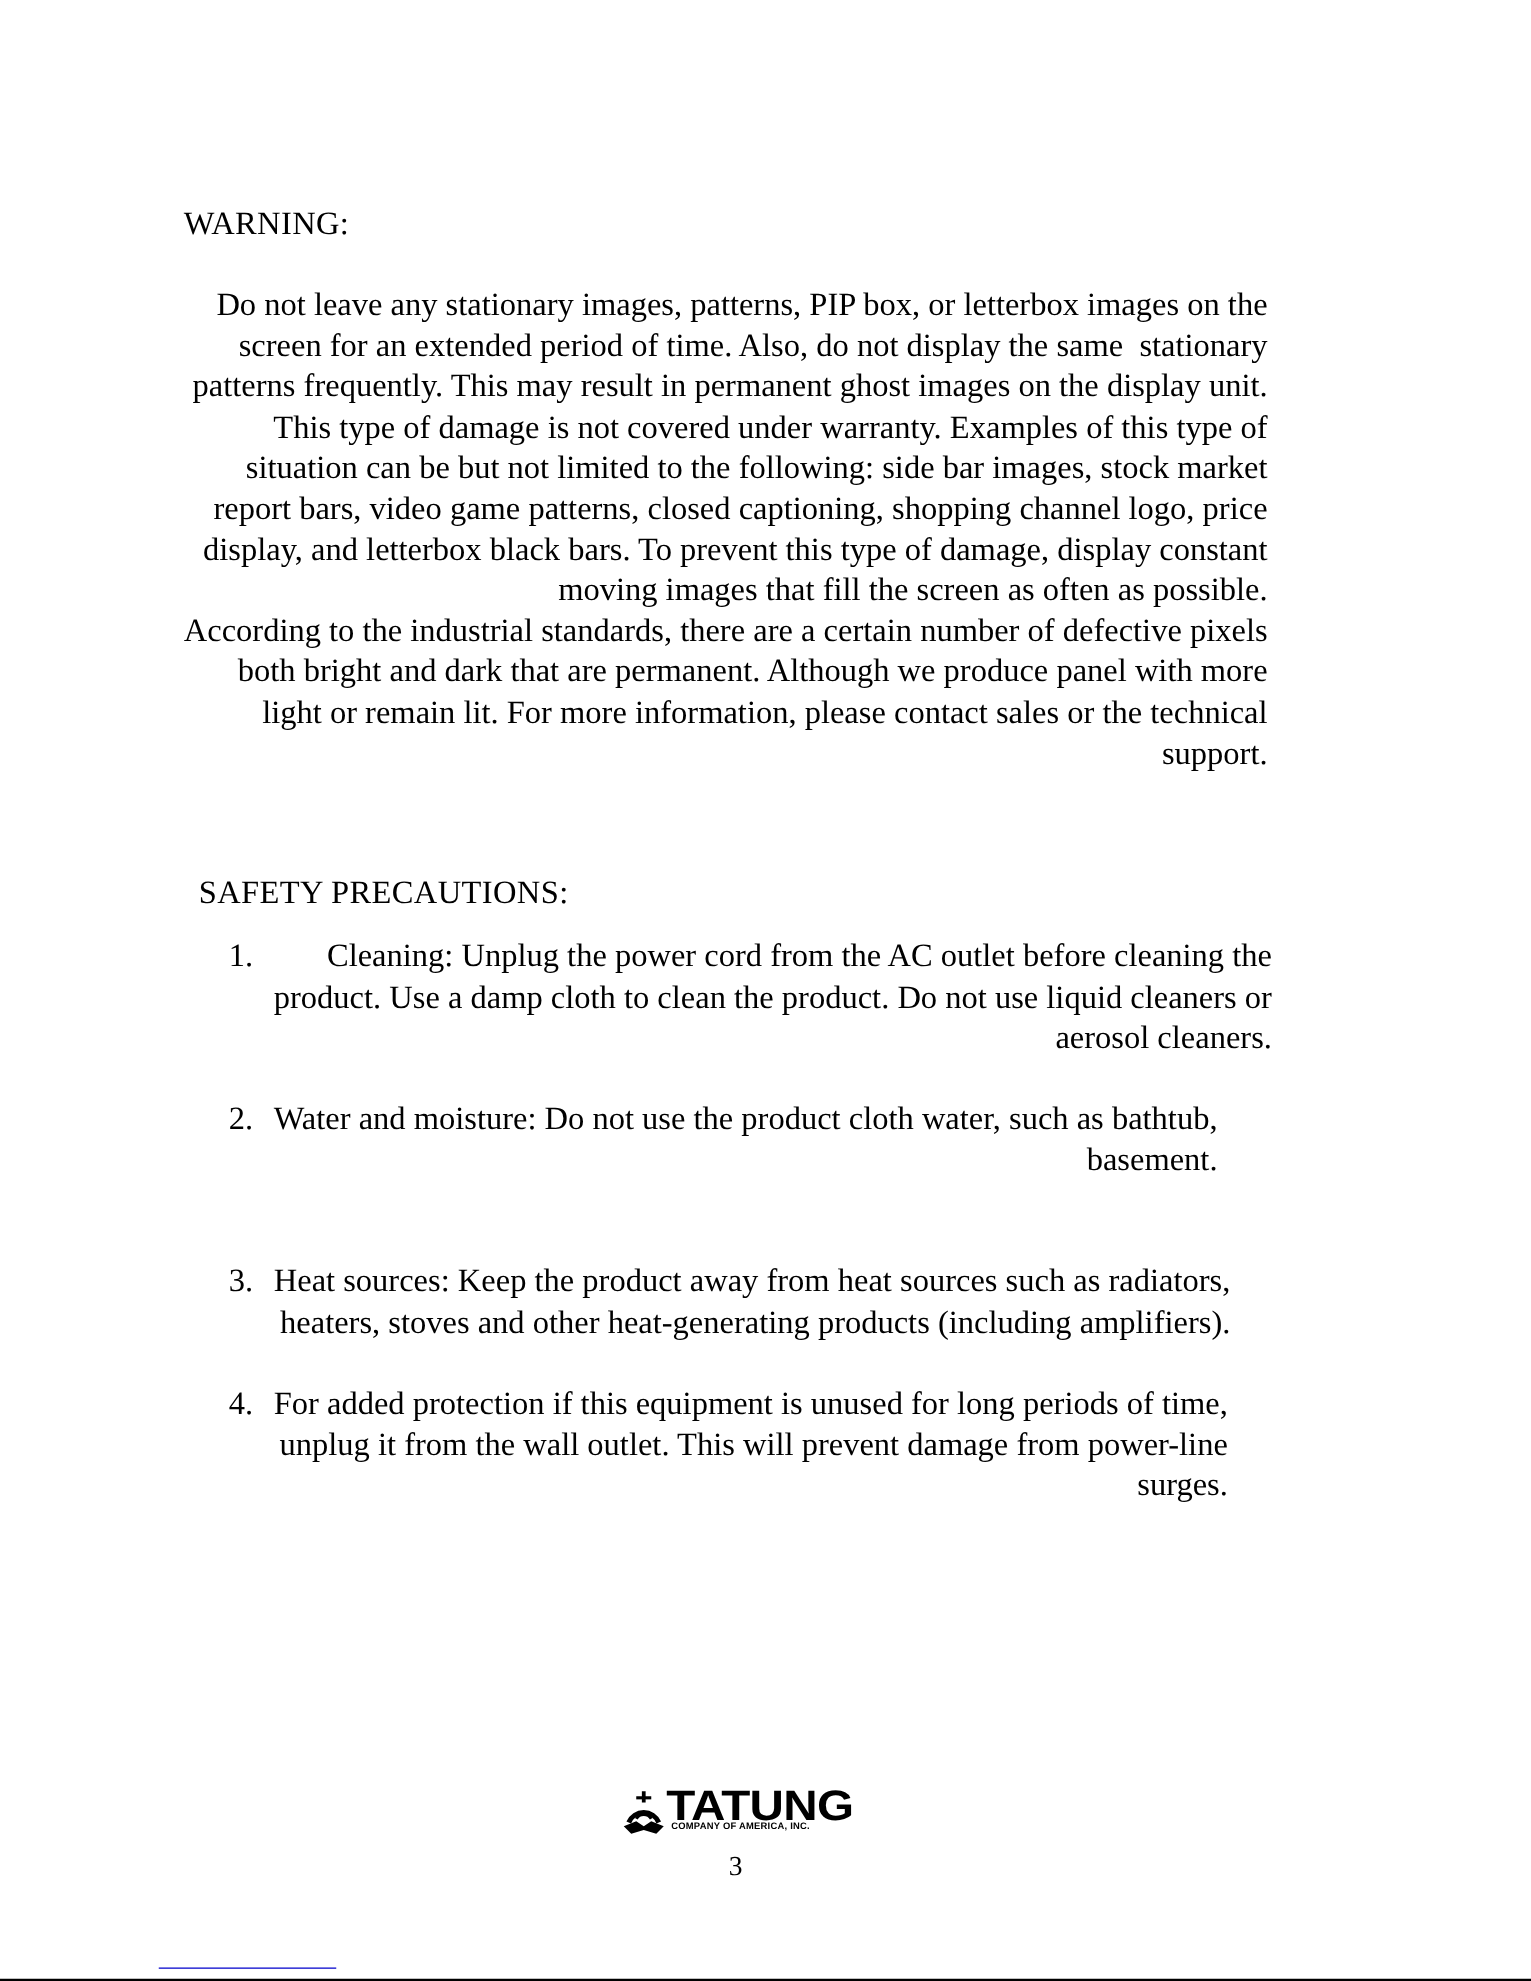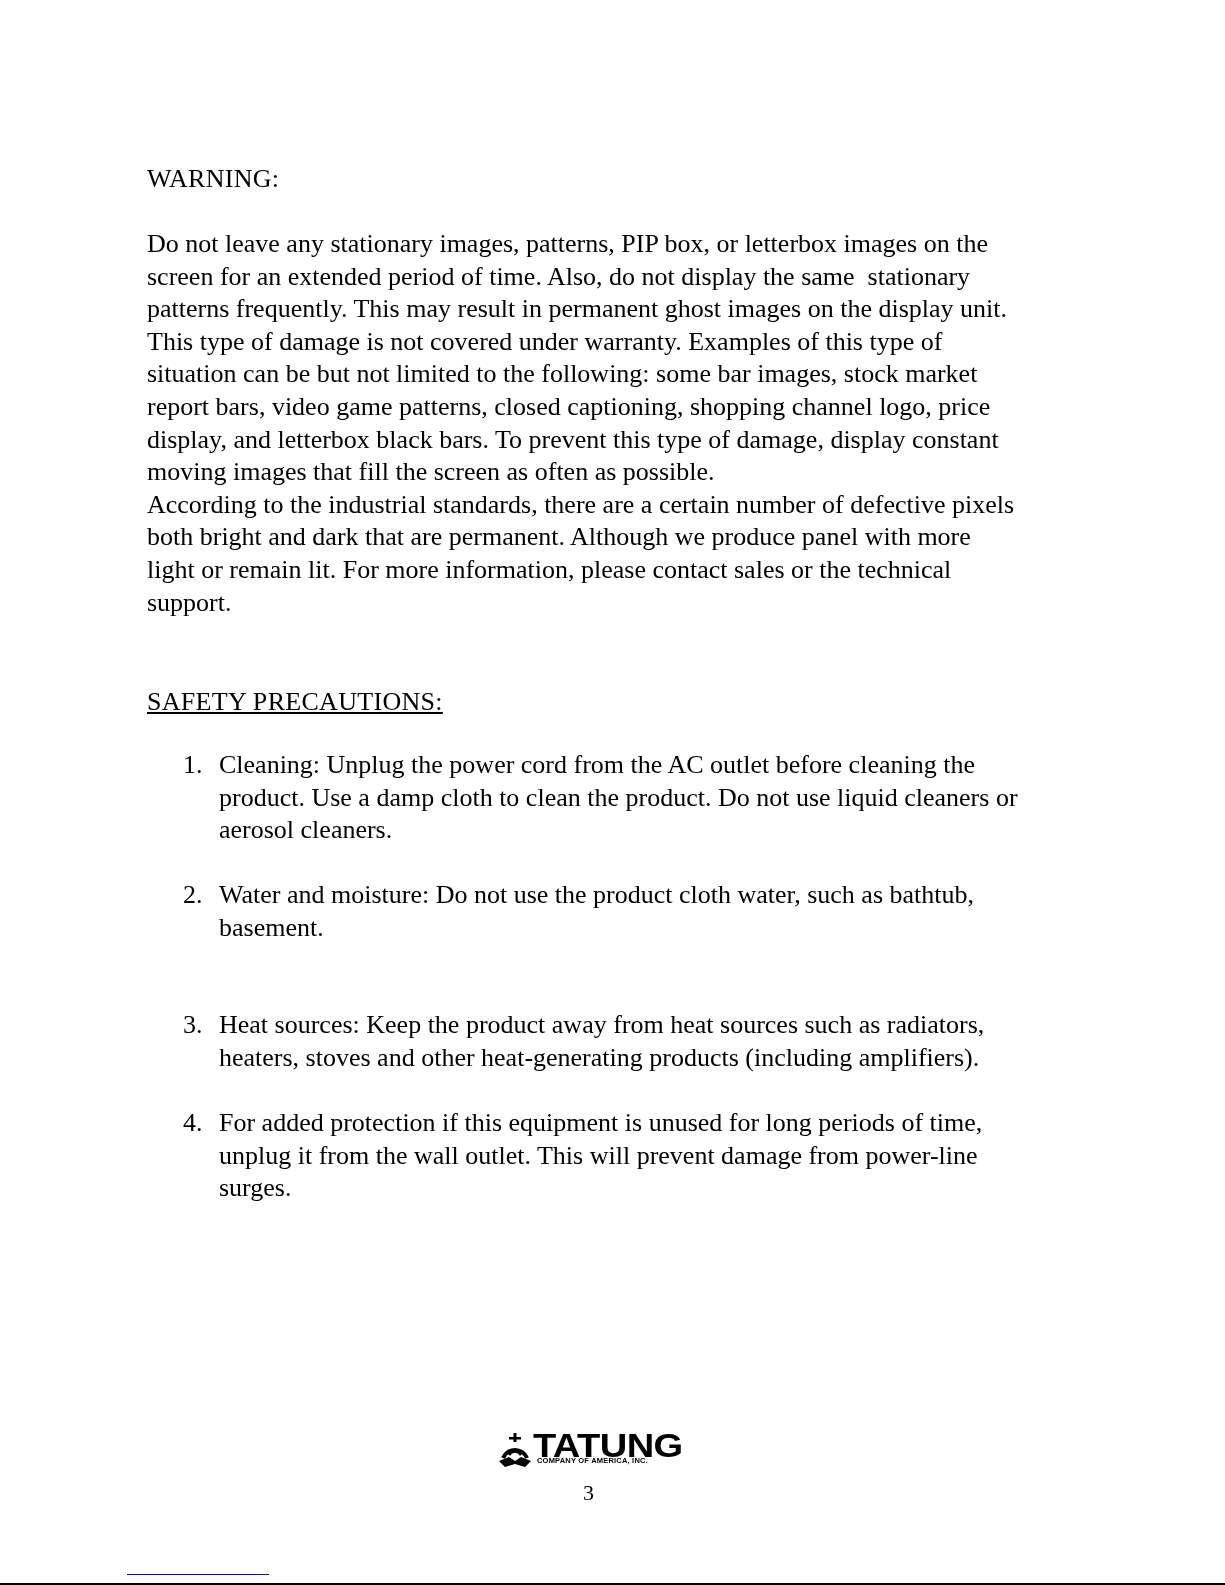--- a/index.html
+++ b/index.html
@@ -1,22 +1,22 @@
 <!DOCTYPE html>
 <html><head>
   <meta charset="utf-8">
   <style>
     html, body { margin: 0; padding: 0; background: #ffffff; }
     body { width: 1225px; height: 1585px; position: relative; overflow: hidden; color: #000; }
     .page { position: absolute; left: 0; top: 0; width: 1225px; height: 1280px; }
     .txt { font-family: "Liberation Serif", "DejaVu Serif", serif; font-size: 26px; line-height: 32.6px; }
     .heading { position: absolute; left: 147px; top: 163px; margin: 0; font-weight: normal; letter-spacing: 0.3px; }
-    .heading2 { position: absolute; left: 147px; top: 686px; margin: 0; font-weight: normal; letter-spacing: 0.3px; text-decoration: underline; }
+    .heading2 { position: absolute; left: 147px; top: 686px; margin: 12px; font-weight: normal; letter-spacing: 0.3px; }
     .body-lines { position: absolute; left: 147px; top: 228px; }
-    .line { white-space: pre; display: block; height: 32.6px; }
+    .line { white-space: pre; display: block; height: 32.6px; text-align: right; }
     .list { position: absolute; left: 0; top: 0; }
     .item { position: absolute; left: 183px; }
     .item .num { position: absolute; left: 0; top: 0; }
     .item .lines { position: absolute; left: 36px; top: 0; }
     .footer-logo { position: absolute; left: 497px; top: 1431px; width: 200px; height: 44px; }
     .logo-word { position: absolute; left: 36px; top: -3px; font-family: "Liberation Sans", "DejaVu Sans", sans-serif; font-weight: bold; font-size: 34px; letter-spacing: -0.5px; line-height: 34px; transform: scaleX(1.12); transform-origin: left top; }
     .logo-sub { position: absolute; left: 40px; top: 26px; font-family: "Liberation Sans", "DejaVu Sans", sans-serif; font-weight: bold; font-size: 7.5px; letter-spacing: 0.2px; line-height: 8px; white-space: nowrap; }
     .logo-icon { position: absolute; left: 0; top: 0; width: 36px; height: 40px; }
     .page-number { position: absolute; left: 583px; top: 1480px; font-family: "Liberation Serif", "DejaVu Serif", serif; font-size: 22px; line-height: 26px; }
     .blue-rule { position: absolute; left: 127px; top: 1574px; width: 142px; height: 1px; background: #0000cc; }
@@ -27,21 +27,21 @@
 
 <div class="page">
 
   <h2 class="txt heading">WARNING:</h2>
 
   <div class="txt body-lines">
     <span class="line">Do not leave any stationary images, patterns, PIP box, or letterbox images on the</span>
     <span class="line">screen for an extended period of time. Also, do not display the same  stationary</span>
     <span class="line">patterns frequently. This may result in permanent ghost images on the display unit.</span>
     <span class="line">This type of damage is not covered under warranty. Examples of this type of</span>
-    <span class="line">situation can be but not limited to the following: some bar images, stock market</span>
+    <span class="line">situation can be but not limited to the following: side bar images, stock market</span>
     <span class="line">report bars, video game patterns, closed captioning, shopping channel logo, price</span>
     <span class="line">display, and letterbox black bars. To prevent this type of damage, display constant</span>
     <span class="line">moving images that fill the screen as often as possible.</span>
     <span class="line">According to the industrial standards, there are a certain number of defective pixels</span>
     <span class="line">both bright and dark that are permanent. Although we produce panel with more</span>
     <span class="line">light or remain lit. For more information, please contact sales or the technical</span>
     <span class="line">support.</span>
   </div>
 
   <h2 class="txt heading2">SAFETY PRECAUTIONS:</h2>

